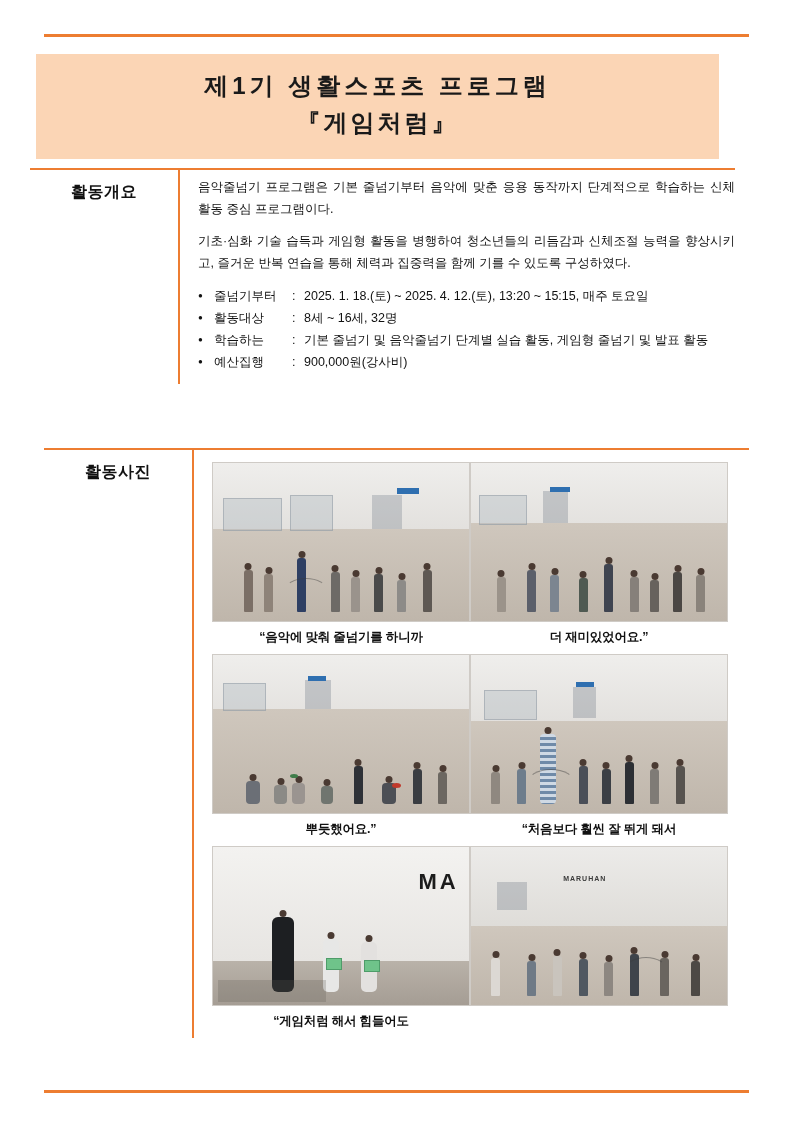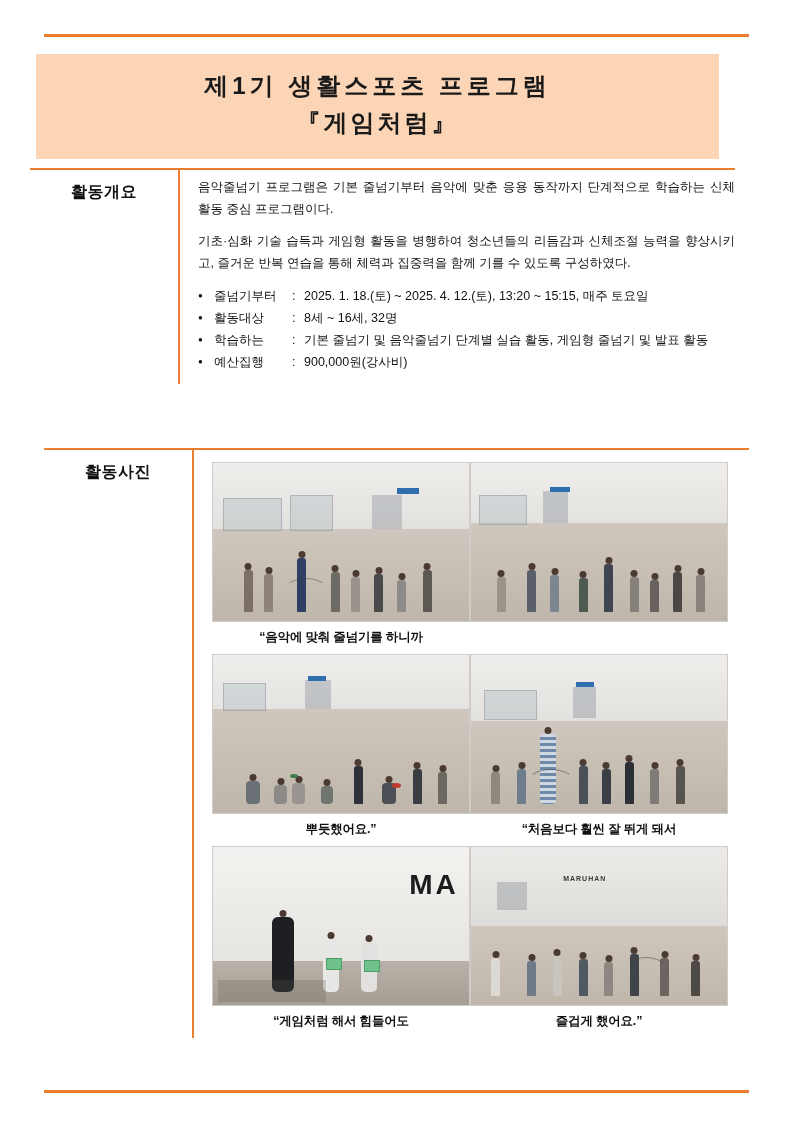--- a/index.html
+++ b/index.html
@@ -317,20 +317,21 @@
               <div class="person" style="left:10%;height:22%;background:#9b938a;"></div>
               <div class="person" style="left:22%;height:26%;background:#5b5f6a;"></div>
               <div class="person" style="left:31%;height:23%;background:#7c8590;"></div>
               <div class="person" style="left:42%;height:21%;background:#4f5a52;"></div>
               <div class="person" style="left:52%;height:30%;background:#3f4450;"></div>
               <div class="person" style="left:62%;height:22%;background:#86807a;"></div>
               <div class="person" style="left:70%;height:20%;background:#67625d;"></div>
               <div class="person" style="left:79%;height:25%;background:#4b4744;"></div>
               <div class="person" style="left:88%;height:23%;background:#8a837b;"></div>
             </div>
+            <div class="caption">더 재미있었어요.”</div>
           </div>
         </div>
 
         <div class="prow">
           <div class="pcell">
             <div class="photo">
               <div class="ceil"></div>
               <div class="wall"></div>
               <div class="floor" style="height:66%;"></div>
               <div class="mirror" style="left:4%;top:18%;width:16%;height:16%;"></div>
@@ -369,21 +370,21 @@
             </div>
             <div class="caption">“처음보다 훨씬 잘 뛰게 돼서</div>
           </div>
         </div>
 
         <div class="prow">
           <div class="pcell">
             <div class="photo">
               <div class="wall" style="height:72%;background:linear-gradient(#f3f2f0,#e7e5e2);"></div>
               <div class="floor" style="height:28%;background:linear-gradient(#b9b2a9,#a59d94);"></div>
-              <div class="banner-black" style="right:4%;top:14%;font-size:28px;letter-spacing:3px;">MA</div>
+              <div class="banner-black" style="right:4%;top:14%;font-size:22px;letter-spacing:3px;">MA</div>
               <div class="person" style="left:23%;height:48%;width:22px;border-radius:6px;background:#1d1f22;bottom:8%;"></div>
               <div class="person" style="left:43%;height:34%;width:16px;border-radius:5px;background:#e7e7e6;bottom:8%;"></div>
               <div class="person" style="left:58%;height:32%;width:16px;border-radius:5px;background:#e3e1df;bottom:8%;"></div>
               <div style="position:absolute;left:44%;bottom:22%;width:14px;height:10px;background:#6fc38a;border:1px solid #4e9c69;"></div>
               <div style="position:absolute;left:59%;bottom:21%;width:14px;height:10px;background:#6fc38a;border:1px solid #4e9c69;"></div>
               <div style="position:absolute;left:2%;bottom:2%;width:42%;height:14%;background:rgba(90,86,80,0.25);"></div>
             </div>
             <div class="caption">“게임처럼 해서 힘들어도</div>
           </div>
           <div class="pcell">
@@ -396,21 +397,20 @@
               <div class="person" style="left:8%;height:24%;background:#dcd8d3;"></div>
               <div class="person" style="left:22%;height:22%;background:#6f7a86;"></div>
               <div class="person" style="left:32%;height:25%;background:#c9c4bd;"></div>
               <div class="person" style="left:42%;height:23%;background:#505861;"></div>
               <div class="person" style="left:52%;height:21%;background:#8d8781;"></div>
               <div class="person" style="left:62%;height:26%;background:#3f444b;"></div>
               <div class="person" style="left:74%;height:24%;background:#6a655f;"></div>
               <div class="person" style="left:86%;height:22%;background:#4d4945;"></div>
               <div class="rope" style="left:60%;bottom:14%;width:40px;height:24px;"></div>
             </div>
-            <div class="caption">즐겁게 했어요.”</div>
           </div>
         </div>
 
       </div>
     </div>
   </div>
 
   <div class="rule-bottom"></div>
 </div>
 

